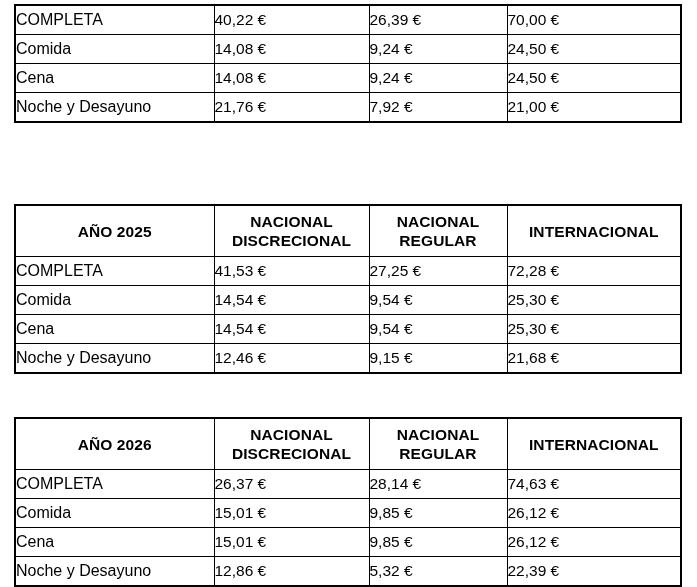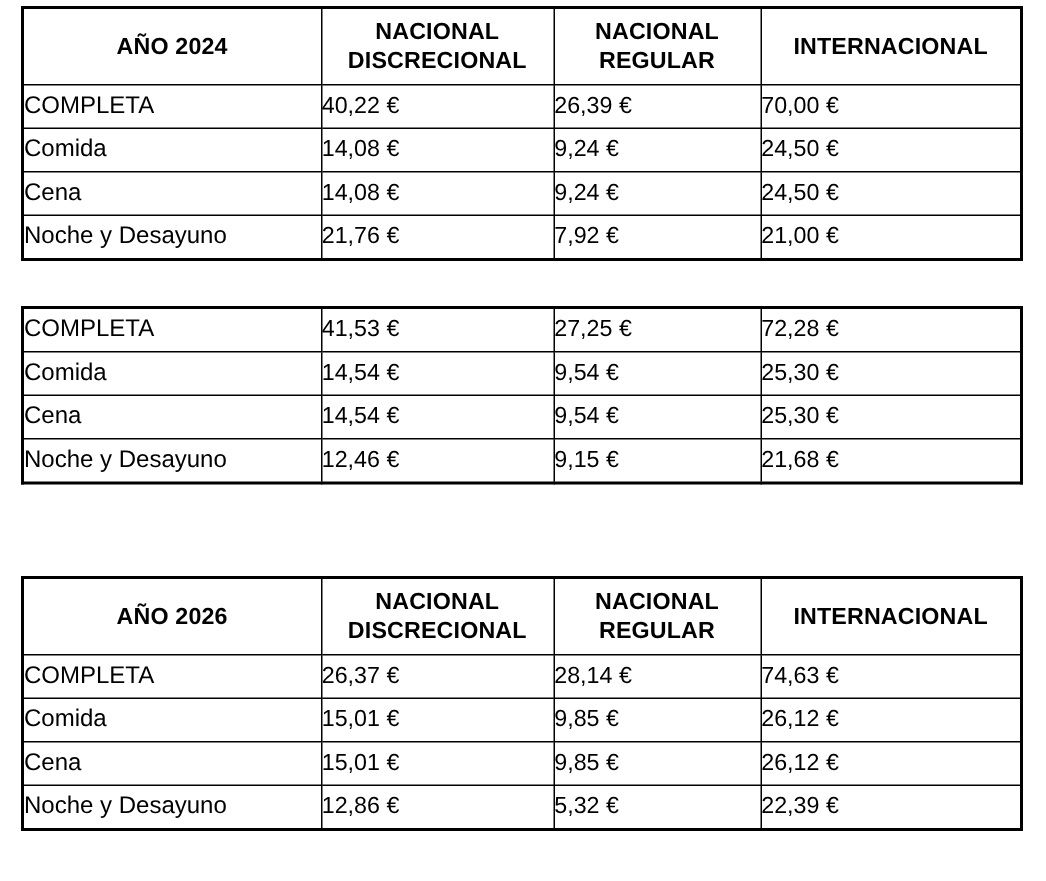--- a/index.html
+++ b/index.html
@@ -20,21 +20,21 @@
     position: relative;
     box-sizing: border-box;
   }
   .table-block {
     position: absolute;
     left: 14px;
     width: 668px;
   }
   .block-0 { top: 4px; }
   .block-1 { top: 204px; }
-  .block-2 { top: 384px; }
+  .block-2 { top: 417px; }
 
   table.rates {
     border-collapse: collapse;
     table-layout: fixed;
     width: 668px;
     border: 2px solid #000000;
   }
   table.rates td, table.rates th {
     border: 1px solid #000000;
     padding: 0;
@@ -79,34 +79,20 @@
   <div class="table-block block-0">
     <table class="rates">
       <colgroup>
         <col class="c-label">
           <col class="c-nd">
           <col class="c-nr">
           <col class="c-int">
       </colgroup>
       <tbody>
         <tr>
-          <th class="hdr-cell">AÑO 2024</th>
-          <th class="hdr-cell">
-            <span>NACIONAL</span>
-            <span class="l2">DISCRECIONAL</span>
-          </th>
-          <th class="hdr-cell">
-            <span>NACIONAL</span>
-            <span class="l2">REGULAR</span>
-          </th>
-          <th class="hdr-cell">
-            <span>INTERNACIONAL</span>
-          </th>
-        </tr>
-        <tr>
           <td class="row-label">COMPLETA</td>
           <td class="row-val">40,22 €</td>
           <td class="row-val">26,39 €</td>
           <td class="row-val">70,00 €</td>
         </tr>
         <tr>
           <td class="row-label">Comida</td>
           <td class="row-val">14,08 €</td>
           <td class="row-val">9,24 €</td>
           <td class="row-val">24,50 €</td>
@@ -130,20 +116,34 @@
   <div class="table-block block-1">
     <table class="rates">
       <colgroup>
         <col class="c-label">
           <col class="c-nd">
           <col class="c-nr">
           <col class="c-int">
       </colgroup>
       <tbody>
         <tr>
+          <th class="hdr-cell">AÑO 2025</th>
+          <th class="hdr-cell">
+            <span>NACIONAL</span>
+            <span class="l2">DISCRECIONAL</span>
+          </th>
+          <th class="hdr-cell">
+            <span>NACIONAL</span>
+            <span class="l2">REGULAR</span>
+          </th>
+          <th class="hdr-cell">
+            <span>INTERNACIONAL</span>
+          </th>
+        </tr>
+        <tr>
           <td class="row-label">COMPLETA</td>
           <td class="row-val">41,53 €</td>
           <td class="row-val">27,25 €</td>
           <td class="row-val">72,28 €</td>
         </tr>
         <tr>
           <td class="row-label">Comida</td>
           <td class="row-val">14,54 €</td>
           <td class="row-val">9,54 €</td>
           <td class="row-val">25,30 €</td>

